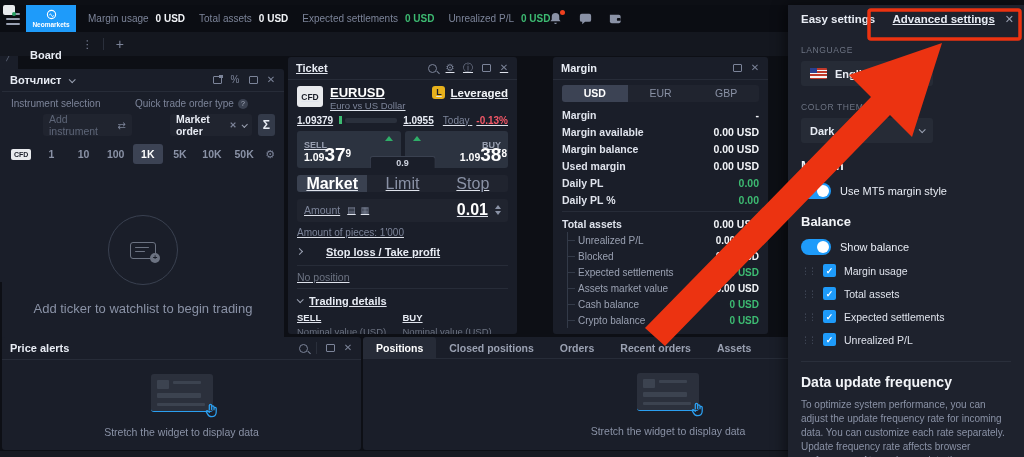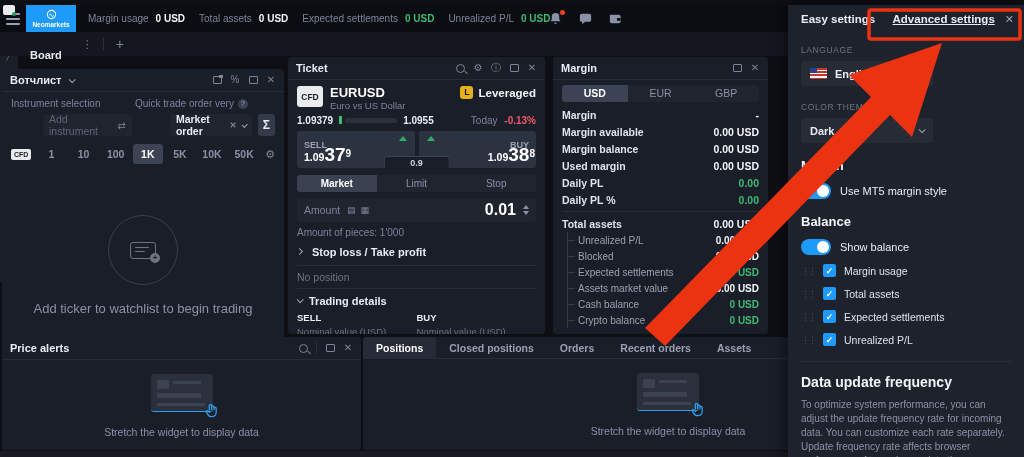--- a/index.html
+++ b/index.html
@@ -64,21 +64,21 @@
   .wl-empty { position:absolute; left:0; top:118px; width:100%; text-align:center; }
   .wl-circle { width:70px; height:70px; border:1.5px solid #3a4150; border-radius:50%; margin:28px auto 16px; display:flex; align-items:center; justify-content:center; }
   .card-ico { position:relative; width:26px; height:17px; border:1.6px solid #6c7382; border-radius:3px; }
   .card-ico i { position:absolute; left:4px; height:1.6px; background:#6c7382; border-radius:1px; }
   .card-ico i:nth-child(1){ top:4px; width:14px; }
   .card-ico i:nth-child(2){ top:8px; width:10px; }
   .card-ico .plus { position:absolute; right:-5px; bottom:-5px; width:10px; height:10px; background:#6c7382; border-radius:50%; color:#1a1e29; font-size:8px; line-height:10px; text-align:center; font-weight:bold; }
   .wl-empty-text { font-size:13px; color:#8a92a6; }
 
   
-  #ticket { left:288px; top:52px; width:257px; height:277px; }
+  #ticket { left:288px; top:52px; width:229px; height:277px;text-decoration:underline; }
   .tk-body { padding:4px 9px 0; }
   .symrow { display:flex; align-items:flex-start; margin-top:2px; }
   .cfd-badge { background:#e8eaed; color:#1a1e29; font-size:8.5px; font-weight:bold; border-radius:3px; width:26px; height:21px; display:flex; align-items:center; justify-content:center; margin-right:7px; }
   .sym { font-size:13px; font-weight:bold; color:#fff; line-height:1.05; }
   .symname { font-size:9.5px; color:#7c8499; }
   .levgroup { margin-left:auto; display:flex; align-items:center; gap:5px; }
   .lbadge { width:13px; height:13px; background:#e7b11c; color:#1a1e29; font-size:9px; font-weight:bold; border-radius:3px; text-align:center; line-height:13px; }
   .levtext { font-size:11.5px; font-weight:bold; color:#f2f4f8; }
   .rangerow { display:flex; align-items:center; margin-top:4px; font-size:10px; font-weight:bold; color:#e8ecf4; }
   .rtick { width:3px; height:8px; background:#3dbb72; margin:0 3px 0 6px; }
@@ -91,32 +91,32 @@
   .pbox.buy { text-align:right; }
   .tri-up { position:absolute; top:5px; width:0; height:0; border-left:4px solid transparent; border-right:4px solid transparent; border-bottom:5px solid #2fae68; }
   .pbox.sell .tri-up { right:8px; }
   .pbox.buy .tri-up { left:8px; }
   .pprice { position:absolute; bottom:2px; font-size:10.5px; font-weight:bold; color:#fff; }
   .pbox.sell .pprice { left:7px; } .pbox.buy .pprice { right:1px; }
   .pprice .big { font-size:19px; }
   .pprice sup { font-size:10px; }
   .spread { position:absolute; left:50%; transform:translateX(-50%); bottom:0; background:#1a1e29; border:1px solid #3a4150; border-bottom:none; border-radius:3px 3px 0 0; font-size:9px; font-weight:bold; color:#cfd4e0; padding:1px 26px 0; }
   .ordertabs { display:flex; margin-top:7px; border-radius:3px; overflow:hidden; }
-  .otab { flex:1; height:17px; line-height:17px; text-align:center; font-size:10px; color:#8a92a6; background:#20242f; cursor:pointer; }
+  .otab { flex:1; height:17px; line-height:17px; text-align:center; font-size:16px; color:#8a92a6; background:#20242f; cursor:pointer; }
   .otab.sel { background:#3a4150; color:#fff; font-weight:bold; }
   .amountrow { margin-top:7px; height:23px; background:#20242f; border-radius:3px; display:flex; align-items:center; padding:0 7px; }
   .amountrow .alab { font-size:10.5px; color:#7c8499; margin-right:7px; }
   .mini-ic { font-size:9px; color:#7c8499; margin-right:5px; }
   .aval { margin-left:auto; font-size:16px; font-weight:bold; color:#fff; }
   .stepper { display:flex; flex-direction:column; gap:2px; margin-left:7px; }
   .stepper i { width:0; height:0; border-left:3.5px solid transparent; border-right:3.5px solid transparent; cursor:pointer; }
   .stepper .su { border-bottom:4px solid #8a92a6; }
   .stepper .sd { border-top:4px solid #8a92a6; }
   .pieces { margin-top:5px; font-size:10px; color:#7c8499; }
-  .slrow { margin-top:8px; font-size:11px; font-weight:bold; color:#e8ecf4; display:flex; align-items:center; gap:10px; cursor:pointer; }
+  .slrow { margin-top:8px; font-size:11px; font-weight:bold; color:#e8ecf4; display:flex; align-items:center; gap:24px; cursor:pointer; }
   .slrow .chev { transform:rotate(-45deg); }
   .nopos { font-size:10.5px; color:#6c7382; padding:5px 0; margin-top:7px; border-top:1px solid #272c38; border-bottom:1px solid #272c38; }
   .tdrow { margin-top:6px; font-size:11px; font-weight:bold; color:#e8ecf4; display:flex; align-items:center; gap:7px; cursor:pointer; }
   .tcols { display:flex; margin-top:5px; }
   .tcol { flex:1; }
   .tcol .ch { font-size:9.5px; font-weight:bold; color:#e8ecf4; }
   .tcol .nl { font-size:9.5px; color:#6c7382; margin-top:3px; }
 
   
   #margin { left:553px; top:52px; width:215px; height:277px; }
@@ -272,21 +272,21 @@
             <span class="boxico"></span>
           </span>
         <span class="hico">✕</span>
       </span>
     </div>
     <div class="hline"></div>
     <div class="wl-body">
       <div class="wl-labels">
         <span>Instrument selection</span>
         <span class="l2">
-          <span>Quick trade order very</span>
+          <span>Quick trade order type</span>
           <span class="helpc">?</span>
         </span>
       </div>
       <div class="wl-inputs">
         <div class="inp add-instr">
           <span>Add instrument</span>
           <span class="sw">⇄</span>
         </div>
         <div class="inp mkt-order">
           <span>Market order</span>

